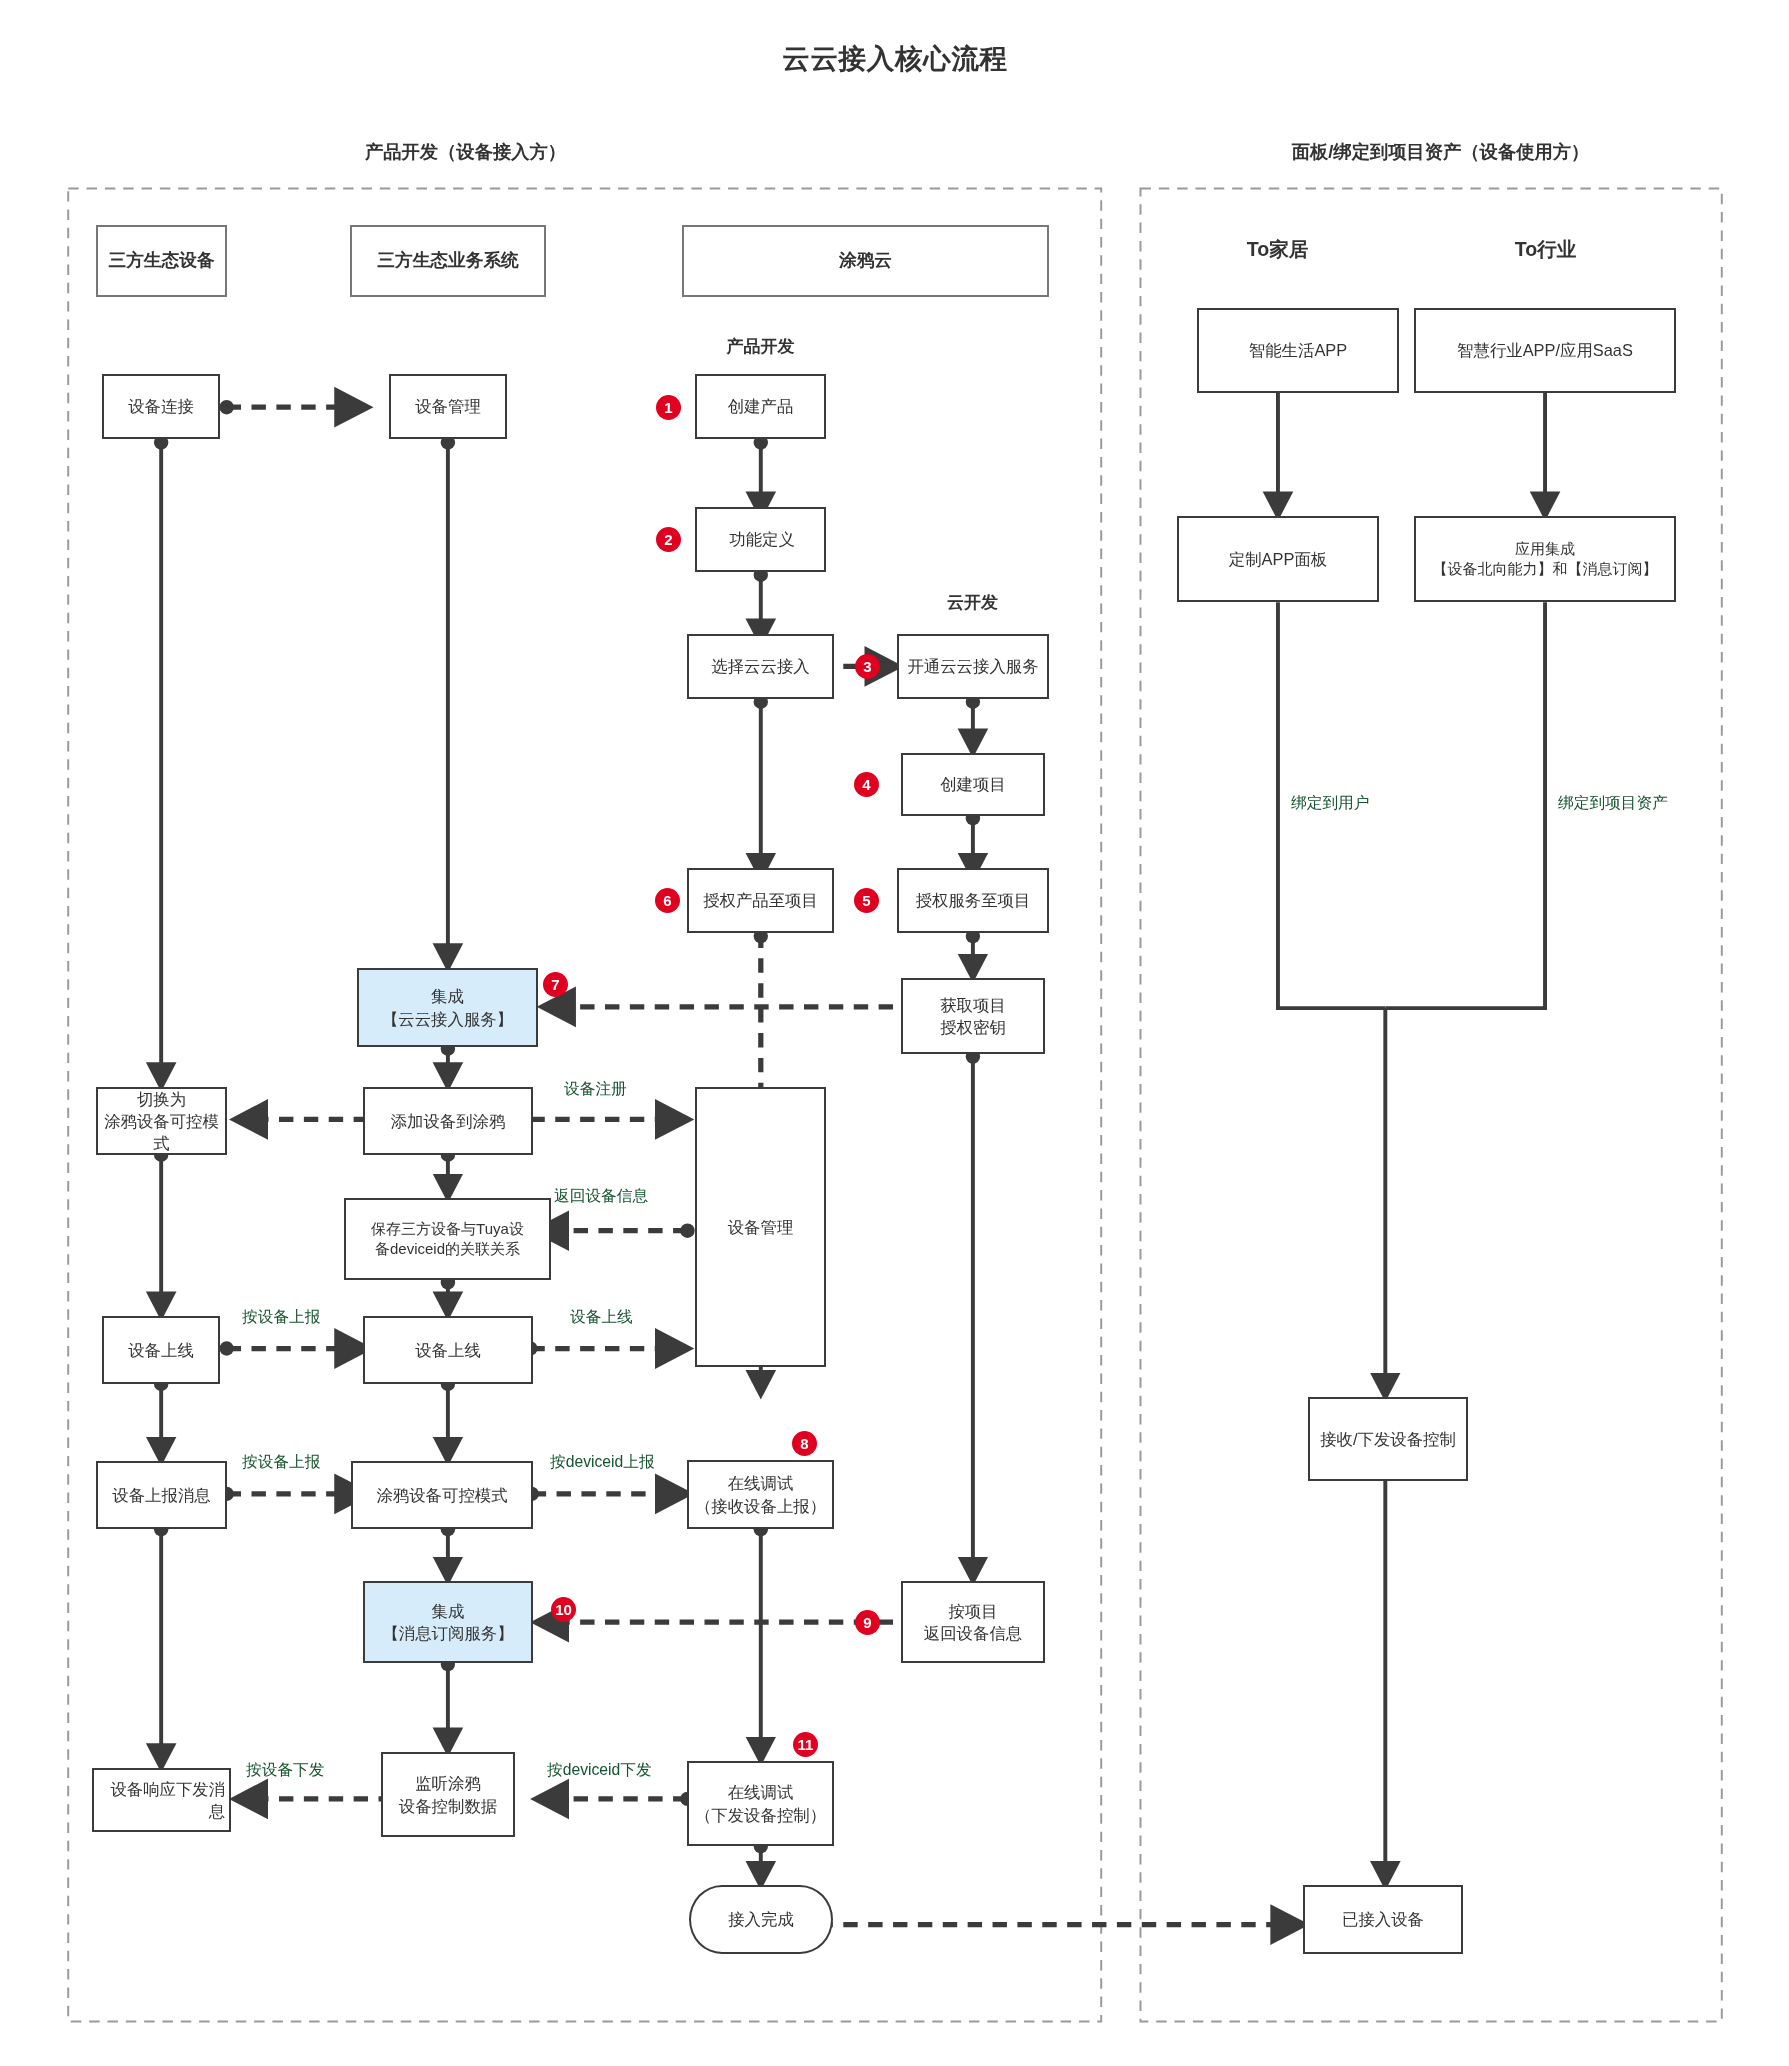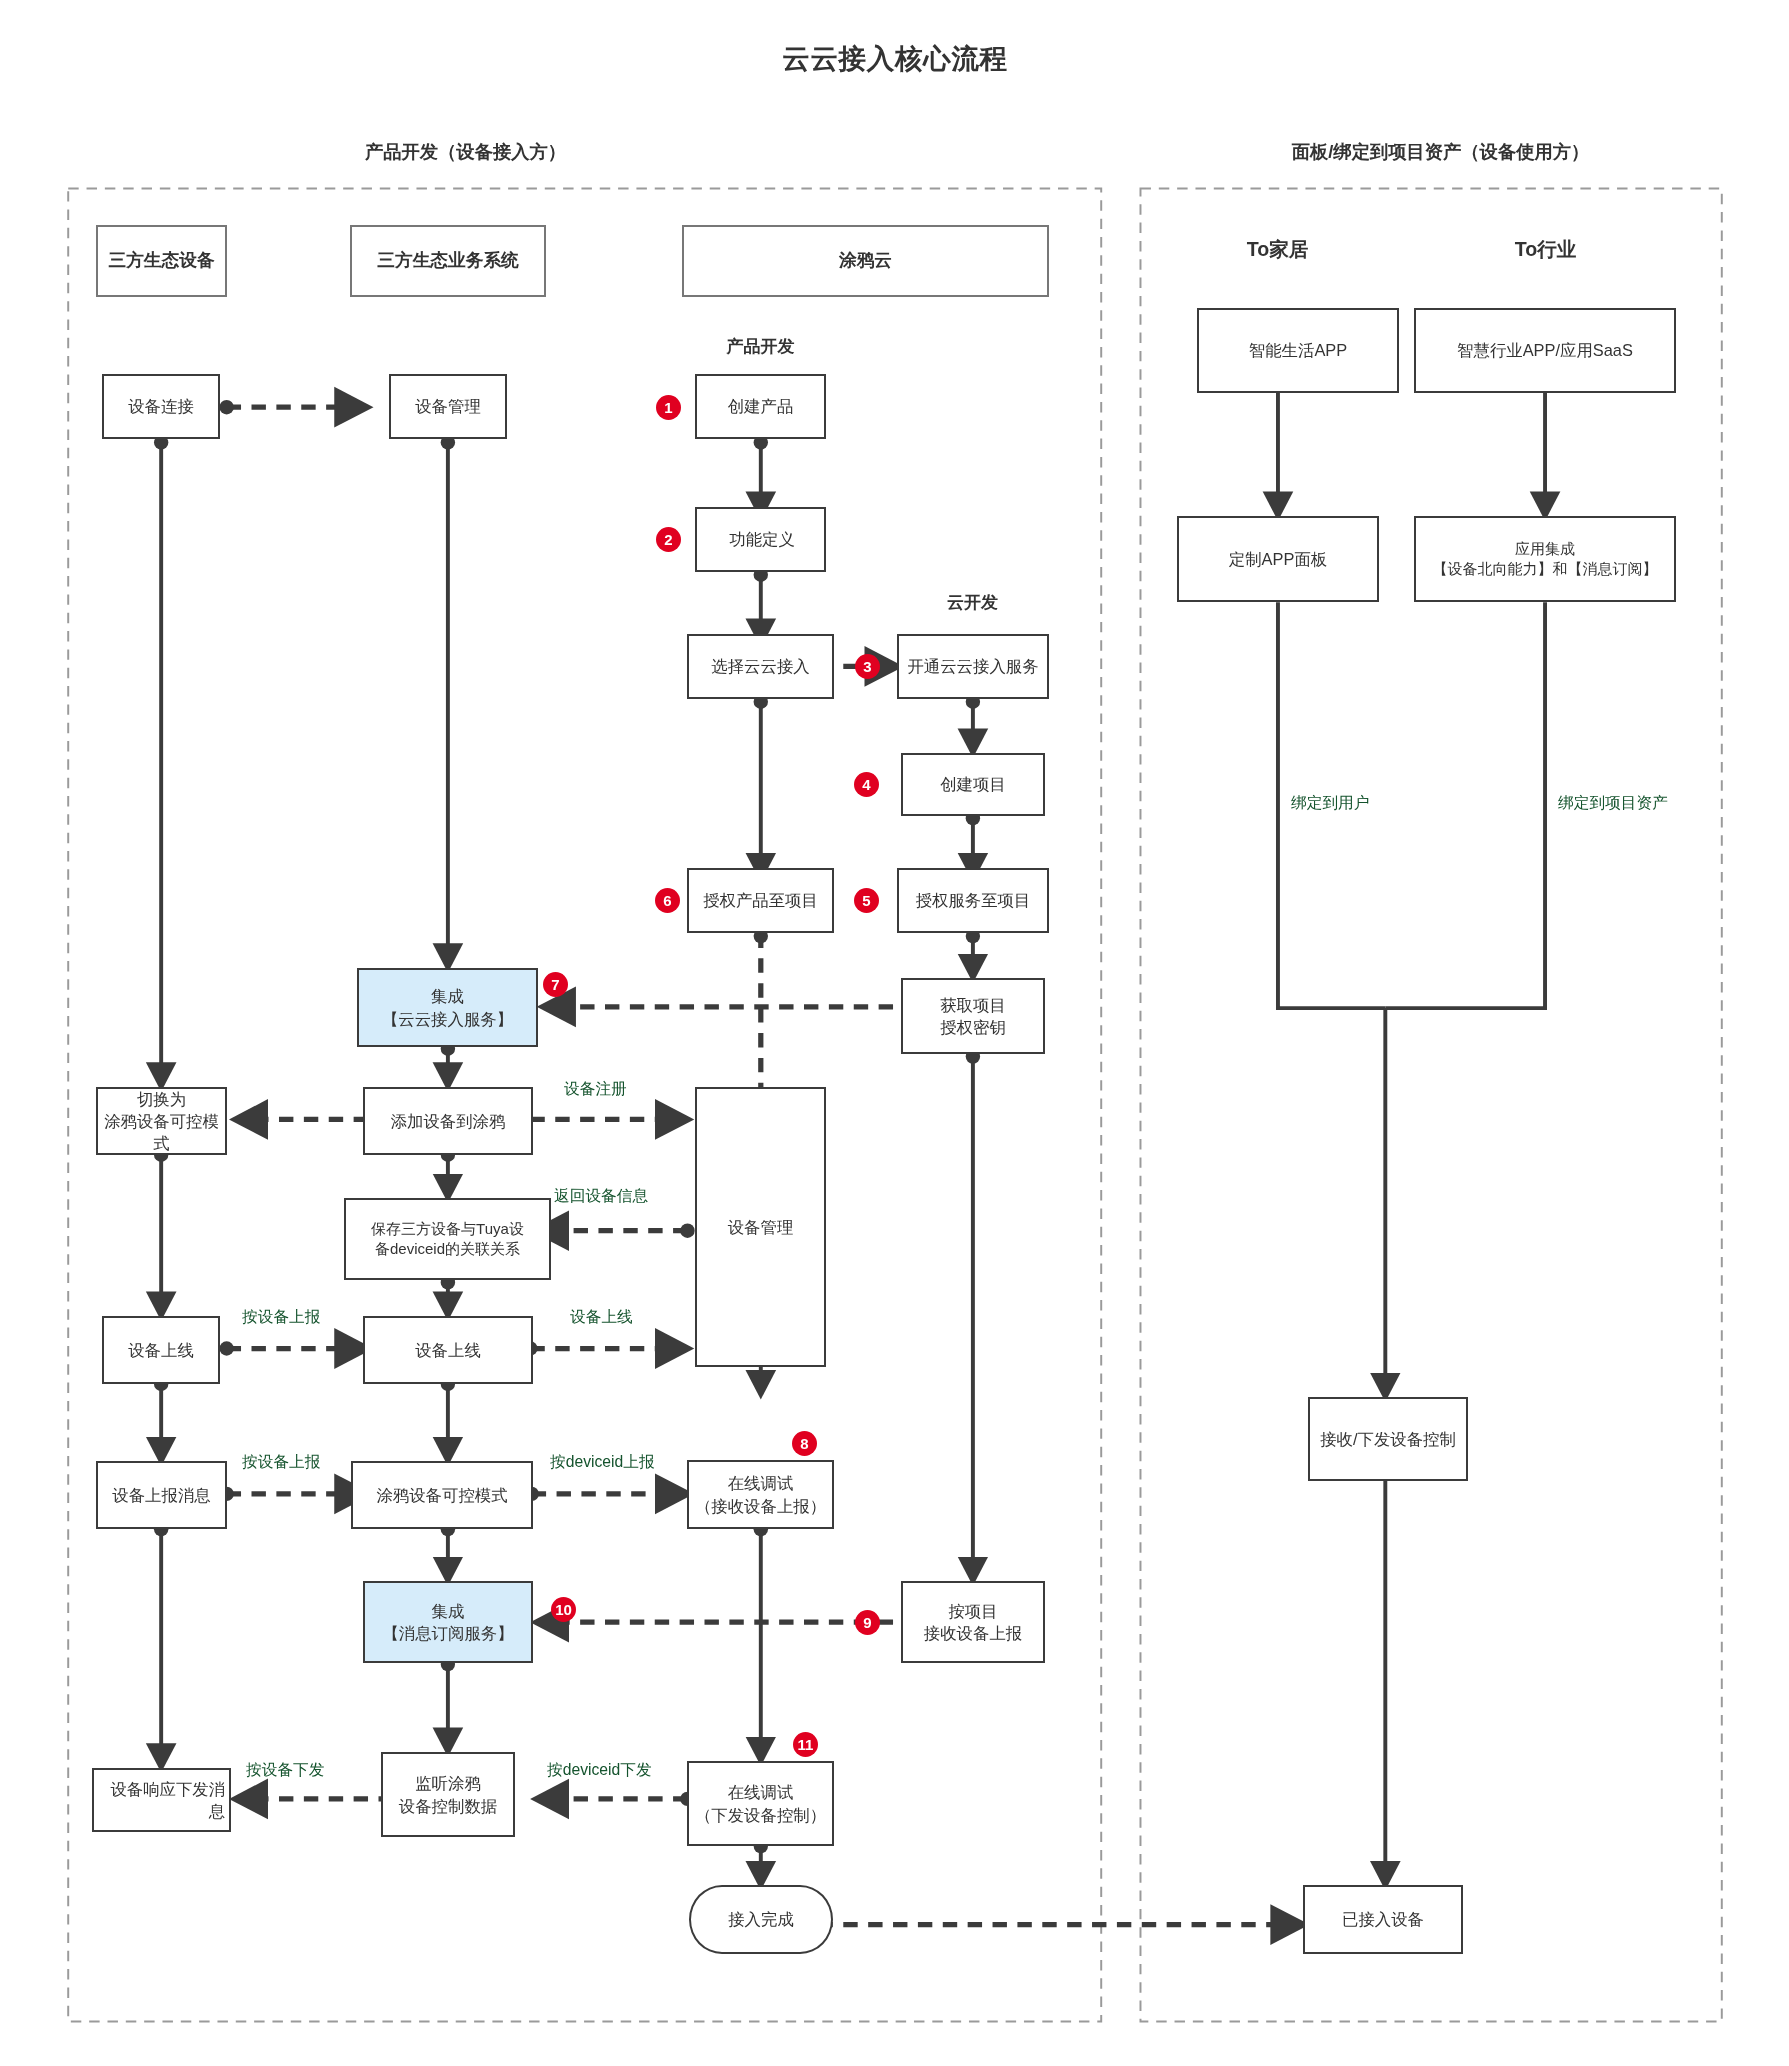--- a/index.html
+++ b/index.html
@@ -256,21 +256,21 @@
   </div>
   <div class="node" style="left:897px;top:868px;width:152px;height:65px;">
     <span class="txt">授权服务至项目</span>
   </div>
   <div class="node" style="left:901px;top:978px;width:144px;height:76px;">
     <span class="txt">获取项目
 授权密钥</span>
   </div>
   <div class="node" style="left:901px;top:1581px;width:144px;height:82px;">
     <span class="txt">按项目
-接收设备上报</span>
+返回设备信息</span>
   </div>
 
   <div class="node" style="left:1177px;top:308px;width:202px;height:85px;margin-left:20px;">
     <span class="txt">智能生活APP</span>
   </div>
   <div class="node" style="left:1414px;top:308px;width:262px;height:85px;">
     <span class="txt">智慧行业APP/应用SaaS</span>
   </div>
   <div class="node" style="left:1177px;top:516px;width:202px;height:86px;">
     <span class="txt">定制APP面板</span>

